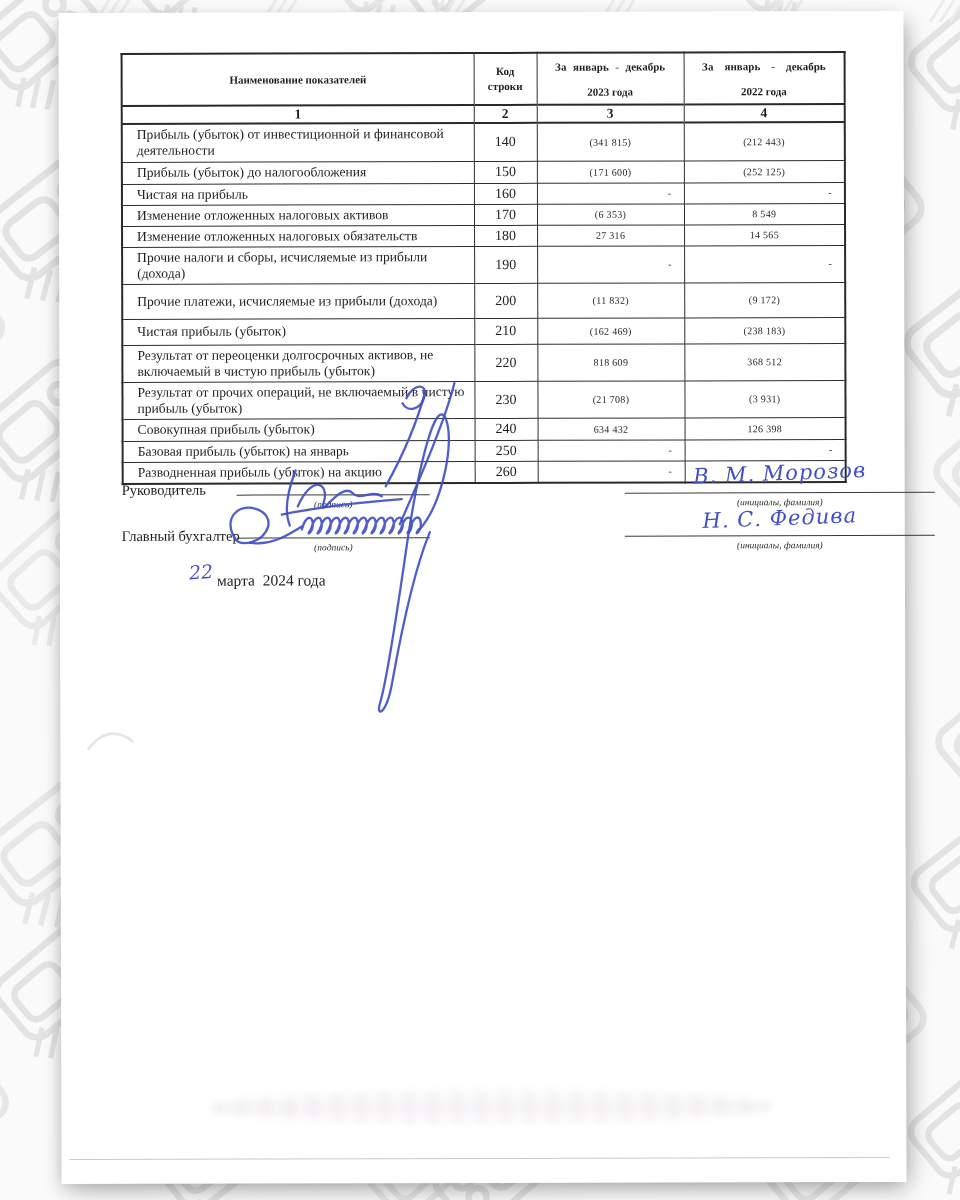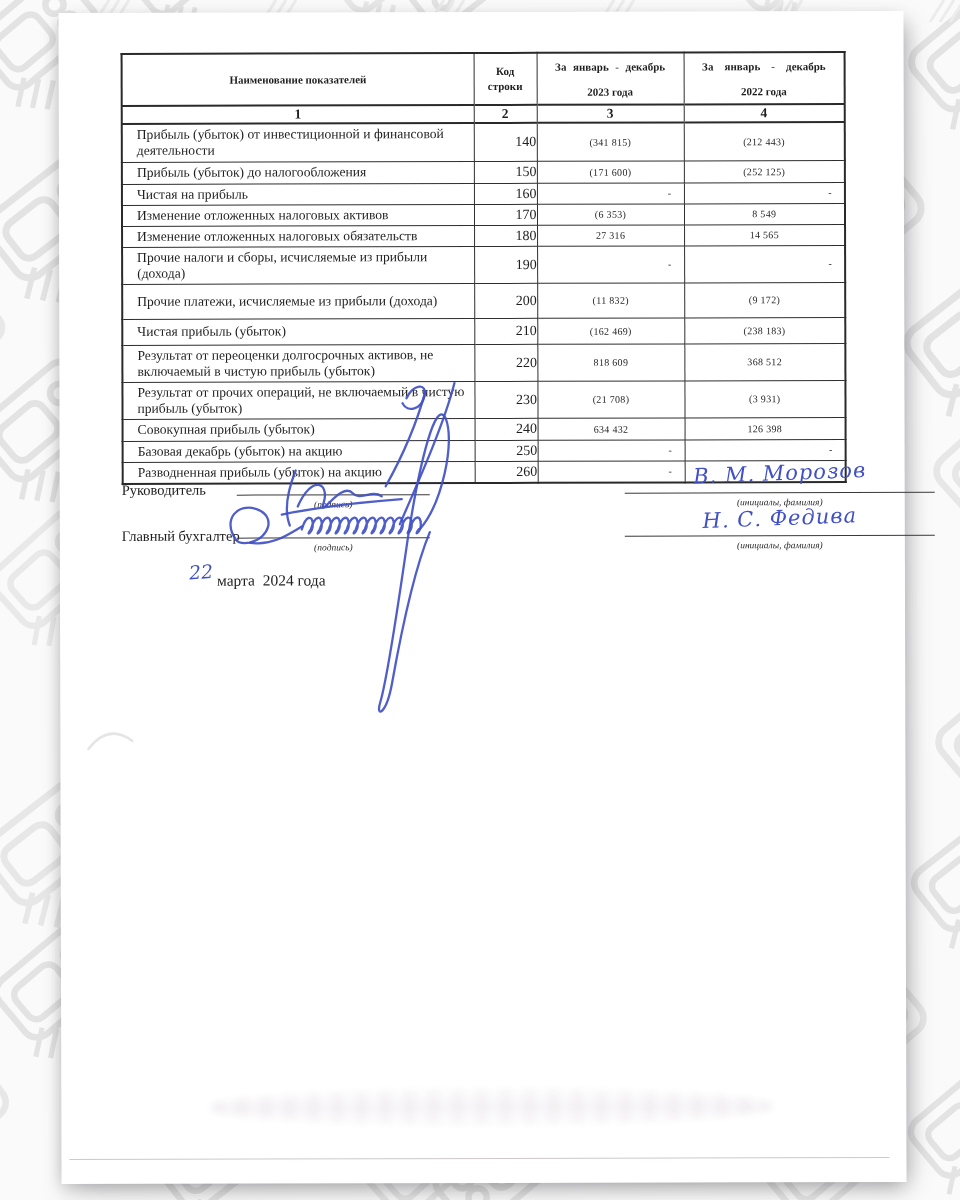--- a/index.html
+++ b/index.html
@@ -20,21 +20,21 @@
   table.fin th, table.fin td { border:1.5px solid #2f2f2f; vertical-align:middle; }
   table.fin { border:2px solid #2a2a2a; }
   tr.hdr th { font-weight:bold; font-size:11px; height:52px; padding:2px 8px; }
   th.h-period { vertical-align:middle; }
   .sp-line { display:block; text-align:justify; text-align-last:justify; padding:0 10px; word-spacing:3px; }
   .yr-line { display:block; text-align:center; margin-top:13px; }
   .code-hdr span { display:block; line-height:1.35; }
   tr.nums th { font-weight:bold; font-size:13.5px; height:17px; text-align:center; padding:0;
     border-top:2px solid #2a2a2a; border-bottom:2px solid #2a2a2a; }
   td.c-name { font-size:13.6px; text-align:left; padding:2px 5px 2px 14px; line-height:1.18; }
-  td.c-code { font-size:14px; text-align:right; }
+  td.c-code { font-size:14px; text-align:center; }
   td.c-val  { font-size:10px; text-align:center; letter-spacing:.3px; }
   td.c-val.dash { text-align:right; padding-right:12px; }
 
   
   .abs { position:absolute; }
   .siglabel { font-size:14.5px; color:#1d1d1d; }
   .hline { position:absolute; height:0; border-top:1.6px solid #3a3a3a; }
   .cap { position:absolute; font-size:9.5px; font-style:italic; color:#2a2a2a; text-align:center; }
   .handname { position:absolute; font-style:italic; font-size:21px; letter-spacing:1px;
     color:var(--ink,#4150c4); text-align:center; transform:rotate(-2deg); font-family:"DejaVu Serif",serif; }
@@ -201,21 +201,21 @@
           <td class="c-val">(21 708)</td>
           <td class="c-val">(3 931)</td>
         </tr>
         <tr style="height: 22px;">
           <td class="c-name">Совокупная прибыль (убыток)</td>
           <td class="c-code">240</td>
           <td class="c-val">634 432</td>
           <td class="c-val">126 398</td>
         </tr>
         <tr style="height: 20px;">
-          <td class="c-name">Базовая декабрь (убыток) на акцию</td>
+          <td class="c-name">Базовая прибыль (убыток) на январь</td>
           <td class="c-code">250</td>
           <td class="c-val dash">-</td>
           <td class="c-val dash">-</td>
         </tr>
         <tr style="height: 20px;">
           <td class="c-name">Разводненная прибыль (убыток) на акцию</td>
           <td class="c-code">260</td>
           <td class="c-val dash">-</td>
           <td class="c-val dash">-</td>
         </tr>

